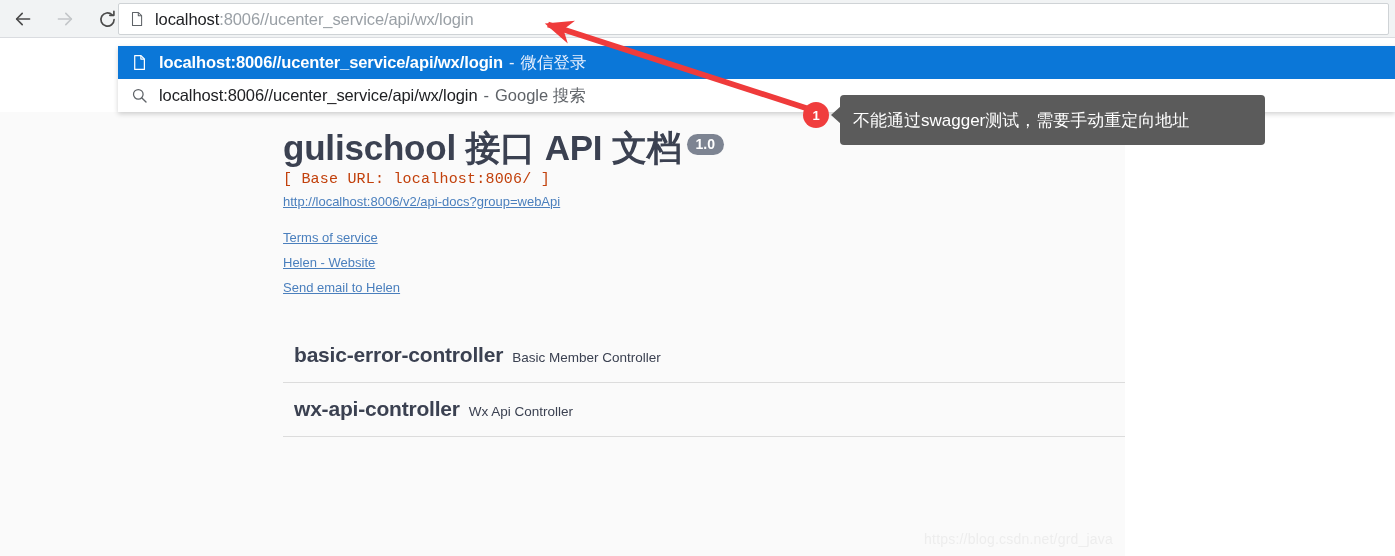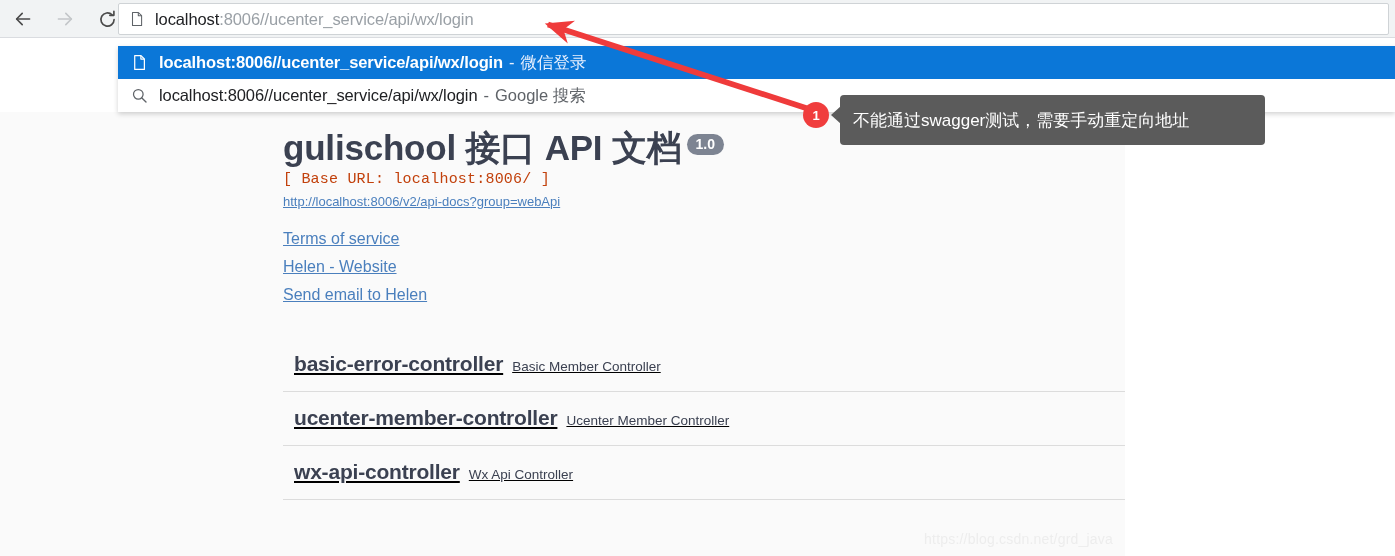--- a/index.html
+++ b/index.html
@@ -196,31 +196,30 @@
     font-size: 13.5px;
     color: #3b4151;
     font-family: "Liberation Sans", "DejaVu Sans", sans-serif;
   }
 
   .info-links {
     margin-top: 20px;
   }
   .info-links a {
     display: block;
-    font-size: 16px;
+    font-size: 13px;
     color: #4a7fbd;
     text-decoration: underline;
     margin-bottom: 10px;
     font-family: "Liberation Sans", "DejaVu Sans", sans-serif;
   }
 
   .controllers {
     margin-top: 34px;
     width: 1100px;
-    text-decoration: underline;
   }
   .controller-row {
     border-bottom: 1px solid #dcdcdc;
     padding: 14px 0 15px 11px;
     display: flex;
     align-items: baseline;
   }
   .controller-name {
     font-size: 21px;
     font-weight: bold;
@@ -394,24 +393,20 @@
         <a href="#">Send email to Helen</a>
       </div>
 
       <div class="controllers">
 
         <div class="controller-row">
           <span class="controller-name">basic-error-controller</span>
           <span class="controller-desc">Basic Member Controller</span>
         </div>
 
-        <div class="controller-row">
-          <span class="controller-name">ucenter-member-controller</span>
-          <span class="controller-desc">Ucenter Member Controller</span>
-        </div>
 
         <div class="controller-row">
           <span class="controller-name">wx-api-controller</span>
           <span class="controller-desc">Wx Api Controller</span>
         </div>
 
       </div>
     </div>
 
     <div class="watermark">https://blog.csdn.net/grd_java</div>

